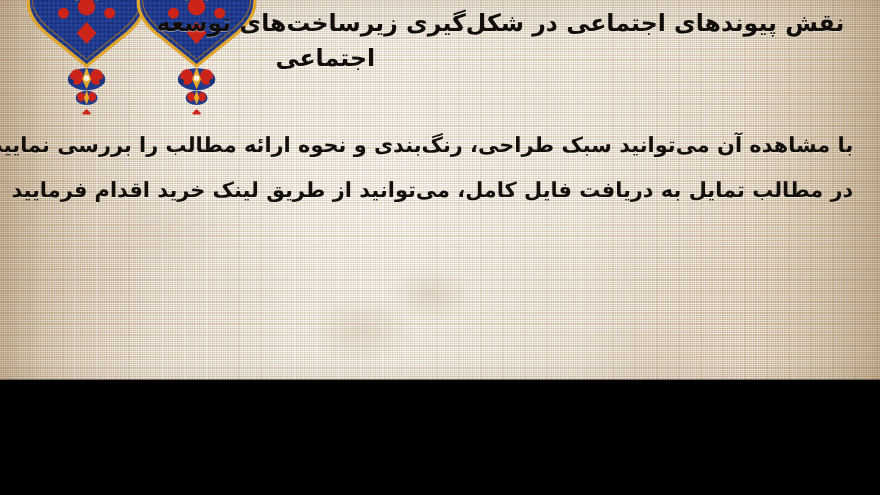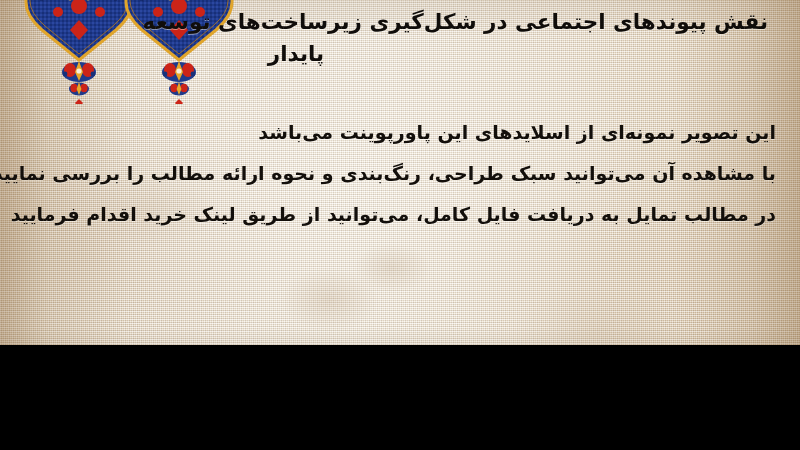--- a/index.html
+++ b/index.html
@@ -344,25 +344,24 @@
         <ellipse cx="-5" cy="-1" rx="3.6" ry="4.2" fill="#cc2418"></ellipse>
         <ellipse cx="5" cy="-1" rx="3.6" ry="4.2" fill="#cc2418"></ellipse>
         <path d="M0 -7 L2.4 0 L0 6 L-2.4 0 Z" fill="#e8a82a"></path>
       </g>
       <path d="M55 145 l4 4 -4 5 -4 -5 Z" fill="#cc2418"></path>
     </svg>
   </div>
 
   <div class="title-block">
     <span class="title-line first">نقش پیوندهای اجتماعی در شکل‌گیری زیرساخت‌های توسعه</span>
-    <span class="title-line second">پایدار</span>
+    <span class="title-line second">اجتماعی</span>
   </div>
 
   <div class="body-block">
-    <span class="body-line">این تصویر نمونه‌ای از اسلایدهای این پاورپوینت می‌باشد</span>
     <span class="body-line">با مشاهده آن می‌توانید سبک طراحی، رنگ‌بندی و نحوه ارائه مطالب را بررسی نمایید</span>
     <span class="body-line">در مطالب تمایل به دریافت فایل کامل، می‌توانید از طریق لینک خرید اقدام فرمایید</span>
   </div>
 
   <div class="fringe-zone">
     <div class="fringe-band"></div>
     <div id="tassels">
         <div class="tassel" style="left: 14.2692px; top: 7px;"><svg viewBox="0 0 30 70" width="30" height="70">
             <g>
               <path d="M15 0 C12 6 18 10 15 16 C12 22 18 25 15 30" stroke="#caa077" stroke-width="7" fill="none" stroke-linecap="round"></path>

